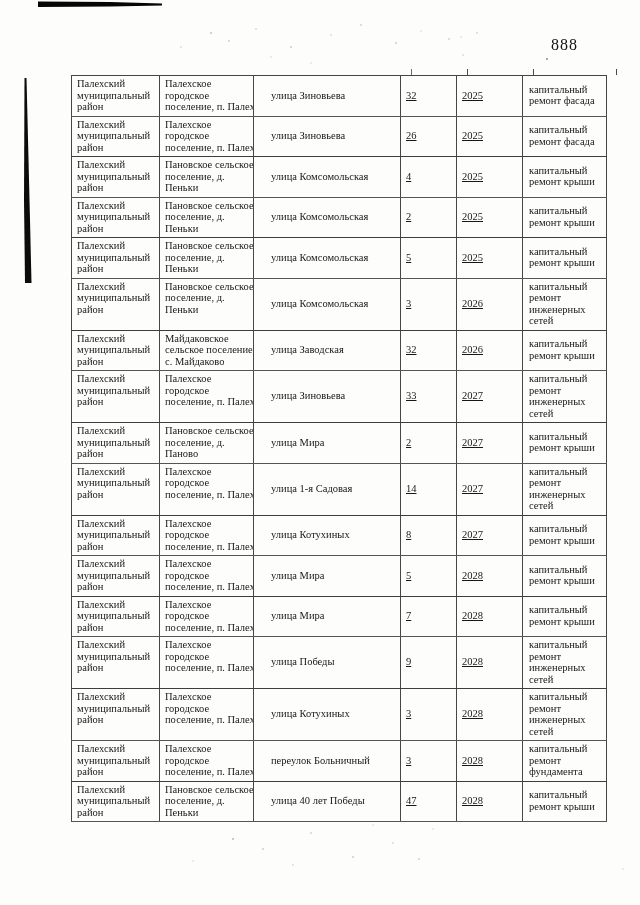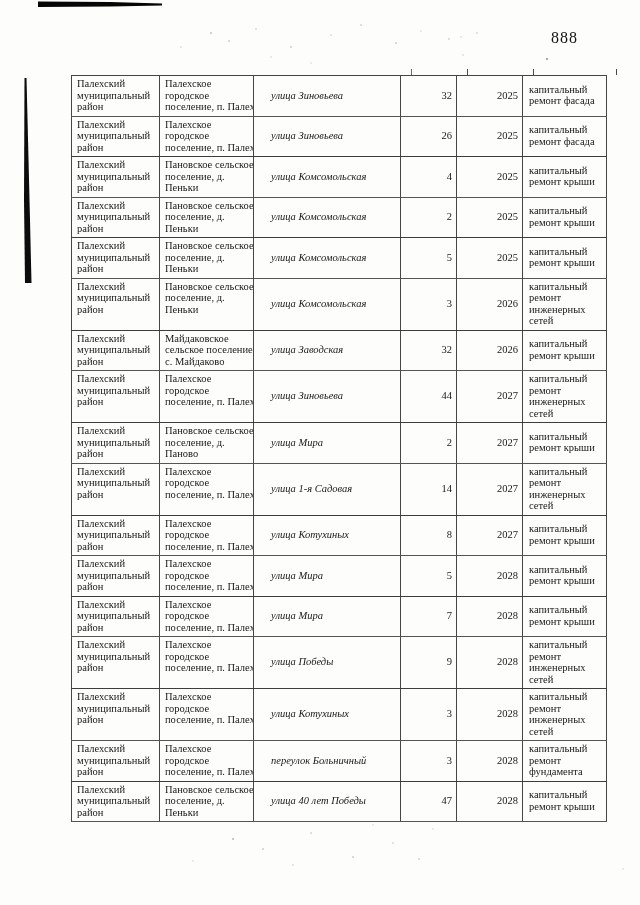--- a/index.html
+++ b/index.html
@@ -7,21 +7,21 @@
     position:relative;
     width:640px;height:905px;
     background:#fdfdfb;
     font-family:"Liberation Serif","DejaVu Serif",serif;
     color:#1a1a1a;
     overflow:hidden;
     margin:0 auto;
   }
   .page-number{
     position:absolute;
-    left:551px;top:29px;
+    left:551px;top:36px;
     font-size:16px;
     letter-spacing:1px;
     color:#111;
   }
   .repair-table{
     position:absolute;
     left:71px;top:75px;
     width:535px;
     border-collapse:collapse;
     table-layout:fixed;
@@ -32,22 +32,22 @@
     line-height:11.5px;
     padding:2px 4px 3px 5px;
     white-space:pre;
     overflow:hidden;
     vertical-align:top;
     color:#181818;
   }
   .repair-table{border:1px solid #2a2a2a;}
   .repair-table tr{page-break-inside:avoid;}
   td.c3,td.c6{vertical-align:middle;}
-  td.c4,td.c5{vertical-align:middle;text-align:right;white-space:normal;}
-  td.c3{padding-left:17px;font-style:italic;}
+  td.c4,td.c5{vertical-align:middle;text-align:left;white-space:normal;text-decoration:underline;}
+  td.c3{padding-left:17px;}
   td.c6{padding-left:6px;}
   
   .repair-table tr:nth-child(odd) td{border-bottom-color:#555;}
   .repair-table tr:nth-child(even) td{border-bottom-color:#3d3d3d;}
   .overlay{
     position:absolute;left:0;top:0;
     pointer-events:none;
   }
   .tick{
     position:absolute;top:69px;width:1px;height:6px;background:#4a4a4a;
@@ -206,21 +206,21 @@
 ремонт крыши</td>
       </tr>
       <tr>
         <td class="c1">Палехский
 муниципальный
 район</td>
         <td class="c2">Палехское
 городское
 поселение, п. Палех</td>
         <td class="c3">улица Зиновьева</td>
-        <td class="c4">44</td>
+        <td class="c4">33</td>
         <td class="c5">2027</td>
         <td class="c6">капитальный
 ремонт
 инженерных
 сетей</td>
       </tr>
       <tr>
         <td class="c1">Палехский
 муниципальный
 район</td>

